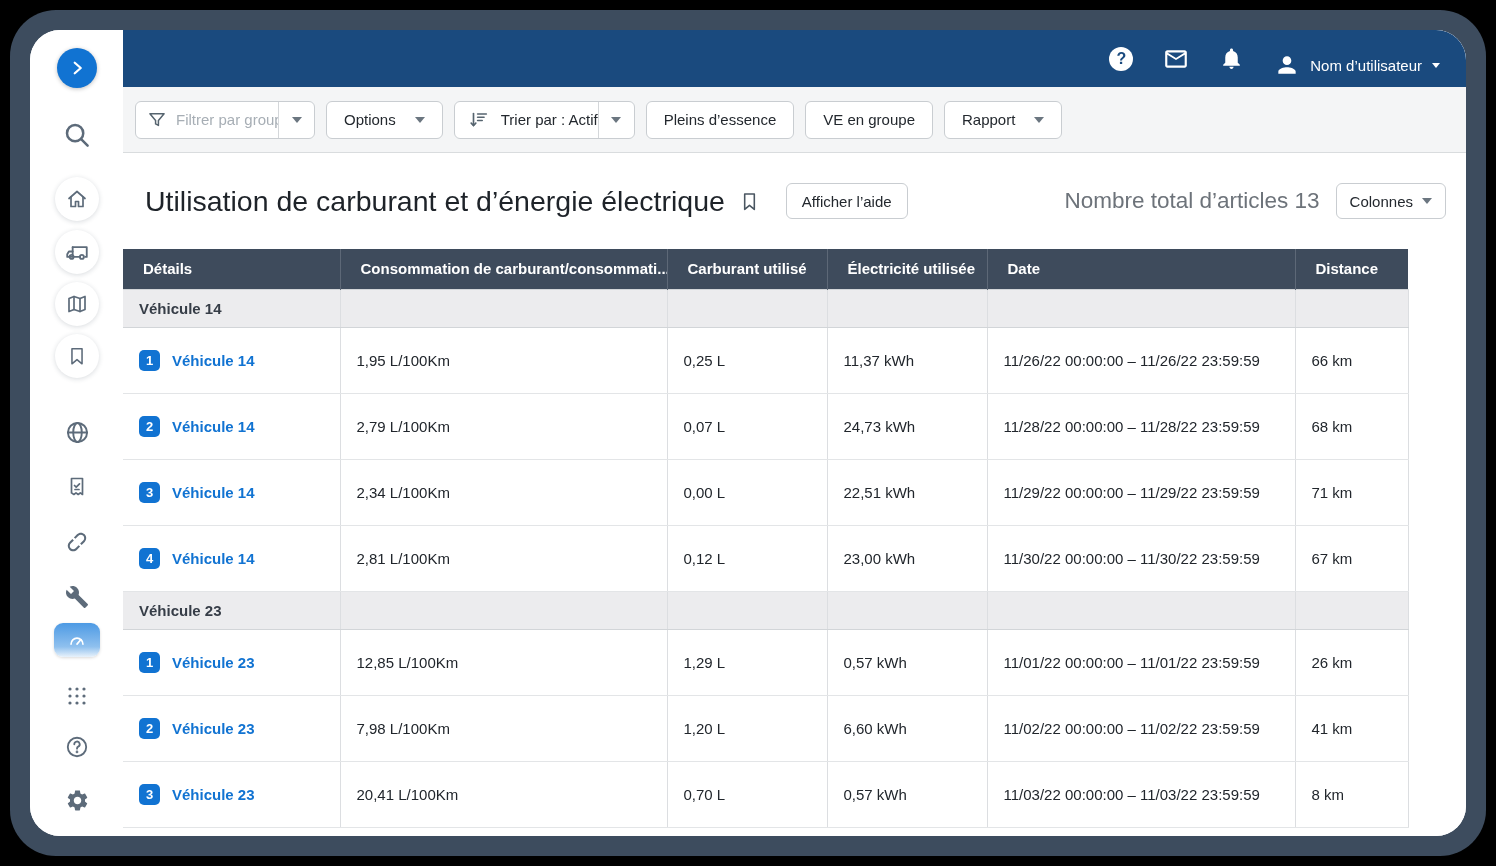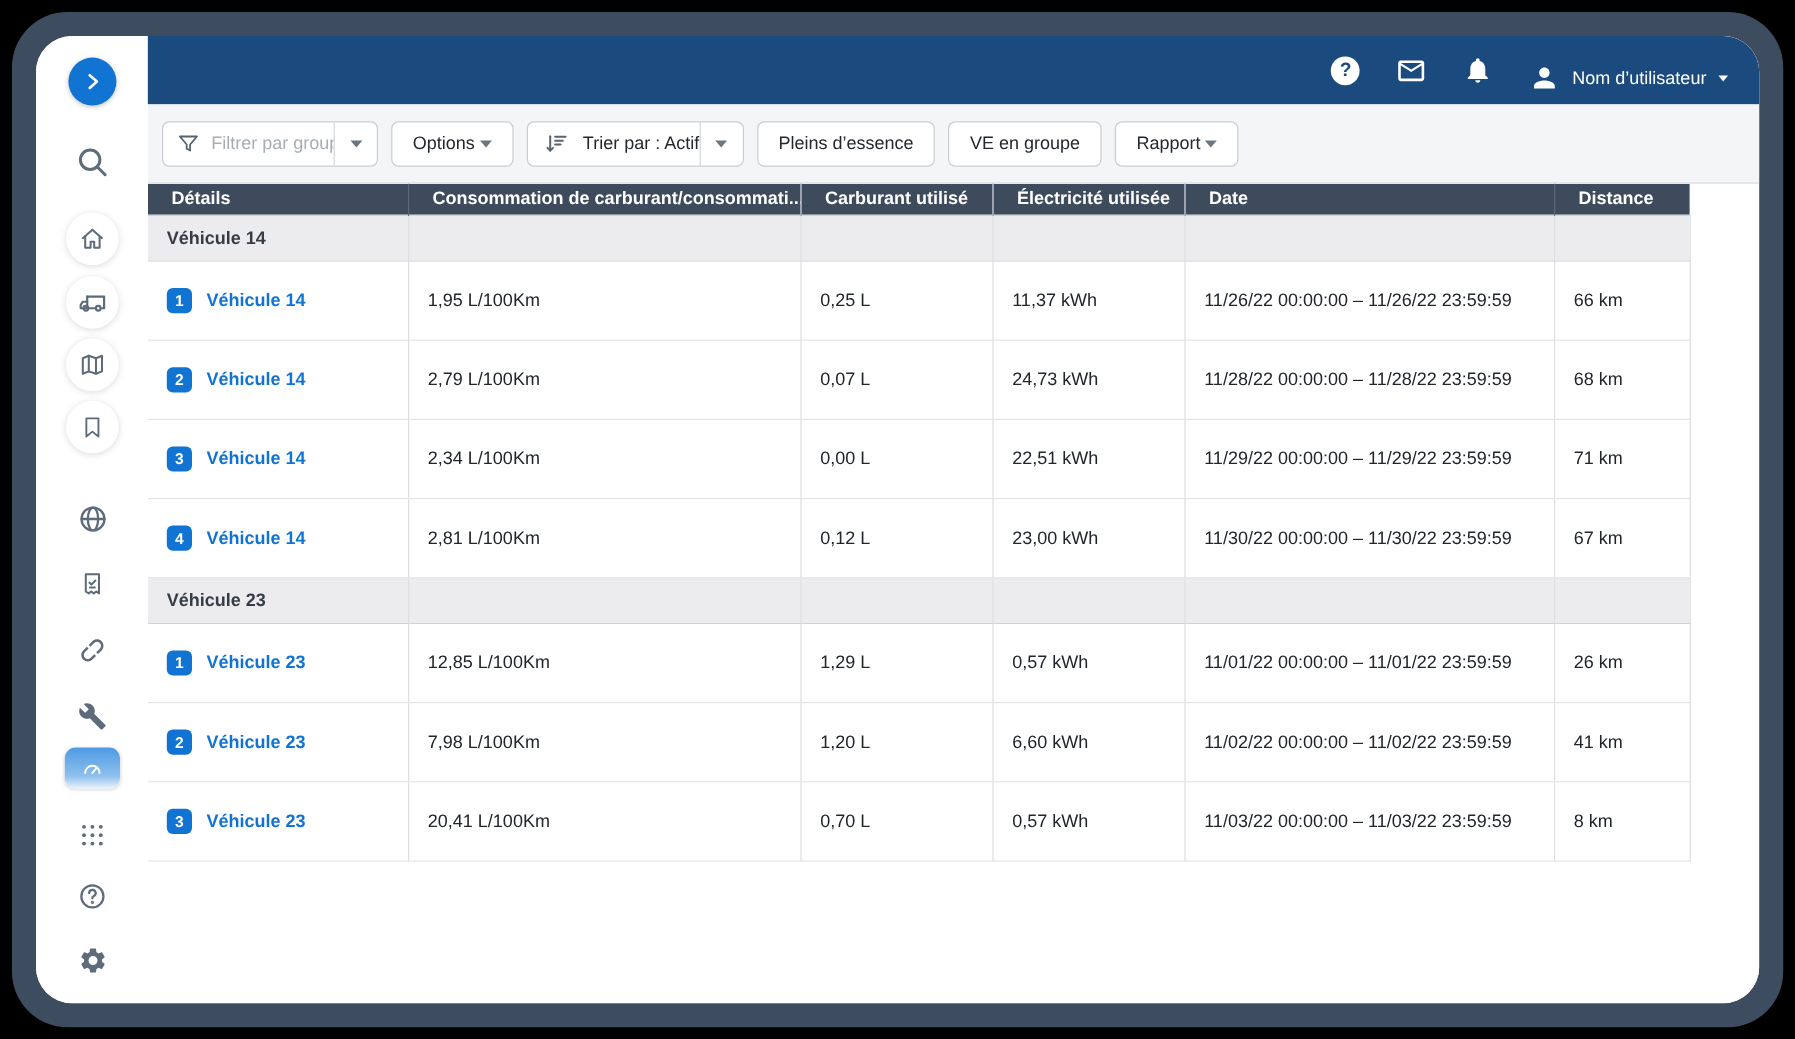--- a/index.html
+++ b/index.html
@@ -27,34 +27,34 @@
   .caret { width:0; height:0; border-left:5px solid transparent; border-right:5px solid transparent; border-top:6px solid #6b7680; display:inline-block; }
   .caret.white { border-top-color:#fff; border-left-width:4px; border-right-width:4px; border-top-width:5px; }
 
   
   .toolbar { height:66px; flex:none; background:#f4f5f6; border-bottom:1px solid #d9dcde; display:flex; align-items:center; padding-left:12px; gap:11px; }
   .ctl { height:38px; background:#fff; border:1px solid #c9cdd1; border-radius:6px; display:flex; align-items:center; font-size:15px; color:#23282e; cursor:pointer; }
   .ctl .divider { width:1px; align-self:stretch; background:#d4d7da; }
   .ctl .caret-box { width:35px; display:flex; align-items:center; justify-content:center; align-self:stretch; }
   .filter-ctl { width:180px;text-align:center; }
   .filter-ctl .ph { color:#a7aeb5; flex:1; white-space:nowrap; overflow:hidden; }
-  .pad-btn { padding:0 17px; gap:4px; }
+  .pad-btn { padding:0 17px; gap:19px; }
 
   
   .title-row { height:96px; flex:none; display:flex; align-items:center; padding-left:22px; background:#fff; }
   .page-title { font-size:28.5px; font-weight:300; color:#1e2329; white-space:nowrap; }
   .bm-title { margin-left:14px; display:flex; cursor:pointer; }
   .aide-btn { margin-left:26px; height:36px; padding:0 15px; font-size:15px; }
   .total-label { margin-left:auto; font-size:22.5px; font-weight:300; color:#6d737a; white-space:nowrap; }
   .colonnes-btn { margin-left:16px; margin-right:20px; height:36px; padding:0 13px; gap:9px; }
 
   
   .table-wrap { flex:1; overflow:hidden; }
   table { border-collapse:collapse; table-layout:fixed; width:1285px; }
-  th { height:26px; background:#3e4b5c; color:#fff; font-size:15px; font-weight:700; text-align:left; padding:0 12px 0 20px; border-right:1px solid #5d6877; white-space:nowrap; overflow:hidden; text-overflow:clip; cursor:pointer; }
+  th { height:40px; background:#3e4b5c; color:#fff; font-size:15px; font-weight:700; text-align:left; padding:0 12px 0 20px; border-right:1px solid #5d6877; white-space:nowrap; overflow:hidden; text-overflow:clip; cursor:pointer; }
   th:last-child { border-right:none; }
   td { border-right:1px solid #dcdee1; padding-left:16px; font-size:15px; color:#21262c; background:#fff; }
   .group-row td { height:38px; background:#ececee; border-top:1px solid #d2d5d8; border-bottom:1px solid #d2d5d8; font-weight:700; color:#363d47; }
   .data-row td { height:66px; border-bottom:1px solid #e3e5e7; }
   .details-cell { display:flex; align-items:center; gap:12px; }
   .badge { width:21px; height:21px; flex:none; border-radius:5px; background:#1173d2; color:#fff; font-size:13px; font-weight:700; display:flex; align-items:center; justify-content:center; }
   .veh-link { color:#1173d2; font-weight:700; cursor:pointer; white-space:nowrap; }
 </style>
 </head>
 <body>
@@ -222,20 +222,36 @@
       </div>
       <div class="ctl pad-btn">
         <span>VE en groupe</span>
       </div>
       <div class="ctl pad-btn">
         <span>Rapport</span>
         <span class="caret"></span>
       </div>
     </div>
 
+    <div class="title-row">
+      <h1 class="page-title">Utilisation de carburant et d’énergie électrique</h1>
+      <span class="bm-title">
+        <svg width="21" height="21" viewBox="0 0 24 24" fill="none" stroke="#4a5661" stroke-width="1.8" stroke-linejoin="round">
+            <path d="M6.5 3.5h11V21l-5.5-4.5L6.5 21z"></path>
+          </svg>
+      </span>
+      <div class="ctl aide-btn">
+        <span>Afficher l’aide</span>
+      </div>
+      <div class="total-label">Nombre total d’articles 13</div>
+      <div class="ctl colonnes-btn">
+        <span>Colonnes</span>
+        <span class="caret"></span>
+      </div>
+    </div>
 
     <div class="table-wrap">
       <table>
         <colgroup>
           <col style="width:217px">
             <col style="width:327px">
             <col style="width:160px">
             <col style="width:160px">
             <col style="width:308px">
             <col style="width:113px">

